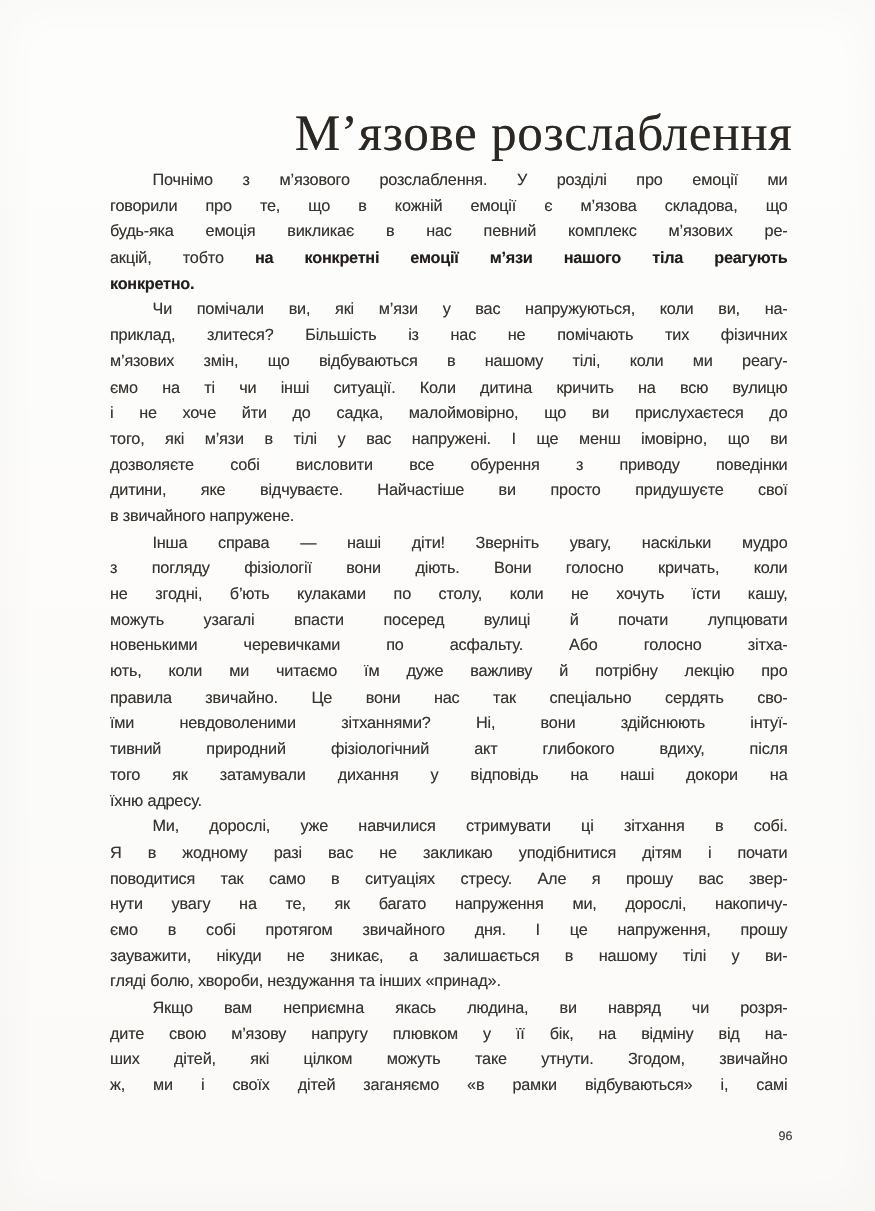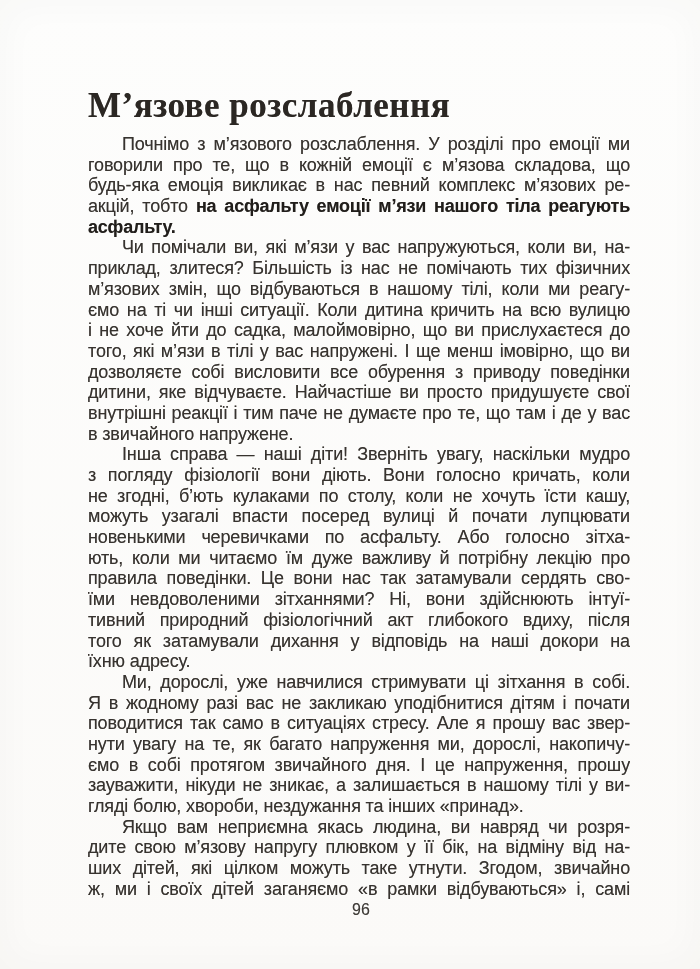--- a/index.html
+++ b/index.html
@@ -14,36 +14,36 @@
     overflow: hidden;
     background: linear-gradient(180deg, #fdfdfc 0%, #fbfaf8 100%);
     box-shadow: inset 0 0 40px rgba(60, 50, 40, 0.03);
     font-family: "Liberation Sans", sans-serif;
   }
   .book-title {
     position: absolute;
     top: 86px;
     left: 88px;
     width: 546px;
-    text-align: left;
+    text-align: right;
     font-family: "Liberation Serif", serif;
-    font-size: 35px;
-    font-weight: 700;
+    font-size: 41px;
+    font-weight: 400;
     line-height: 40px;
     color: #2b2723;
     letter-spacing: 0.5px;
     text-shadow: 0 0 0.5px rgba(43, 39, 35, 0.55);
   }
   .text-block {
     position: absolute;
     top: 134px;
     left: 88px;
     width: 542px;
     color: #37332f;
-    font-size: 18px;
+    font-size: 13px;
     letter-spacing: -0.15px;
     text-shadow: 0 0 0.4px rgba(55, 51, 47, 0.5);
   }
   .para {
     margin: 0;
     padding: 0;
   }
   .line {
     height: 20.7px;
     line-height: 20.7px;
@@ -61,61 +61,60 @@
   .line b {
     font-weight: 700;
     color: #211e1b;
     letter-spacing: -0.2px;
   }
   .page-number {
     position: absolute;
     top: 901px;
     left: 88px;
     width: 546px;
-    text-align: center;
-    font-size: 16px;
+    text-align: right;
+    font-size: 10px;
     line-height: 18px;
     color: #403d39;
     text-shadow: 0 0 0.4px rgba(64, 61, 57, 0.5);
   }
 </style>
 </head>
 <body>
 
 <div class="page">
   <div class="book-title">М’язове розслаблення</div>
 
   <div class="text-block">
       <div class="para">
         <div class="line first"><span>Почнімо з м’язового розслаблення. У розділі про емоції ми</span></div>
         <div class="line"><span>говорили про те, що в кожній емоції є м’язова складова, що</span></div>
         <div class="line"><span>будь-яка емоція викликає в нас певний комплекс м’язових ре-</span></div>
-        <div class="line"><span>акцій, тобто </span><b>на асфальту емоції м’язи нашого тіла реагують</b></div>
-        <div class="line lastline"><b>асфальту.</b></div>
+        <div class="line"><span>акцій, тобто </span><b>на конкретні емоції м’язи нашого тіла реагують</b></div>
+        <div class="line lastline"><b>конкретно.</b></div>
       </div>
       <div class="para">
         <div class="line first"><span>Чи помічали ви, які м’язи у вас напружуються, коли ви, на-</span></div>
         <div class="line"><span>приклад, злитеся? Більшість із нас не помічають тих фізичних</span></div>
         <div class="line"><span>м’язових змін, що відбуваються в нашому тілі, коли ми реагу-</span></div>
         <div class="line"><span>ємо на ті чи інші ситуації. Коли дитина кричить на всю вулицю</span></div>
         <div class="line"><span>і не хоче йти до садка, малоймовірно, що ви прислухаєтеся до</span></div>
         <div class="line"><span>того, які м’язи в тілі у вас напружені. І ще менш імовірно, що ви</span></div>
         <div class="line"><span>дозволяєте собі висловити все обурення з приводу поведінки</span></div>
         <div class="line"><span>дитини, яке відчуваєте. Найчастіше ви просто придушуєте свої</span></div>
-        <div class="line"><span>внутрішні реакції і тим паче не думаєте про те, що там і де у вас</span></div>
         <div class="line lastline"><span>в звичайного напружене.</span></div>
       </div>
       <div class="para">
         <div class="line first"><span>Інша справа — наші діти! Зверніть увагу, наскільки мудро</span></div>
         <div class="line"><span>з погляду фізіології вони діють. Вони голосно кричать, коли</span></div>
         <div class="line"><span>не згодні, б’ють кулаками по столу, коли не хочуть їсти кашу,</span></div>
         <div class="line"><span>можуть узагалі впасти посеред вулиці й почати лупцювати</span></div>
         <div class="line"><span>новенькими черевичками по асфальту. Або голосно зітха-</span></div>
         <div class="line"><span>ють, коли ми читаємо їм дуже важливу й потрібну лекцію про</span></div>
-        <div class="line"><span>правила поведінки. Це вони нас так затамували сердять сво-</span></div>
+        <div class="line"><span>правила звичайно. Це вони нас так спеціально сердять сво-</span></div>
         <div class="line"><span>їми невдоволеними зітханнями? Ні, вони здійснюють інтуї-</span></div>
         <div class="line"><span>тивний природний фізіологічний акт глибокого вдиху, після</span></div>
         <div class="line"><span>того як затамували дихання у відповідь на наші докори на</span></div>
         <div class="line lastline"><span>їхню адресу.</span></div>
       </div>
       <div class="para">
         <div class="line first"><span>Ми, дорослі, уже навчилися стримувати ці зітхання в собі.</span></div>
         <div class="line"><span>Я в жодному разі вас не закликаю уподібнитися дітям і почати</span></div>
         <div class="line"><span>поводитися так само в ситуаціях стресу. Але я прошу вас звер-</span></div>
         <div class="line"><span>нути увагу на те, як багато напруження ми, дорослі, накопичу-</span></div>

